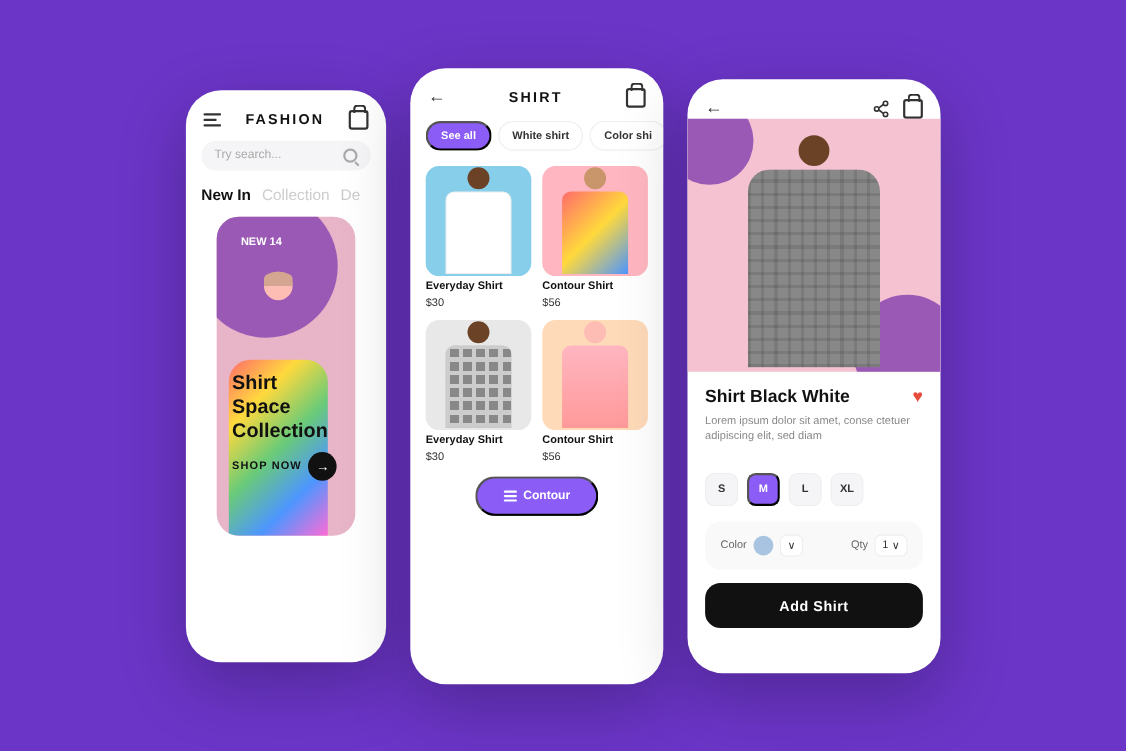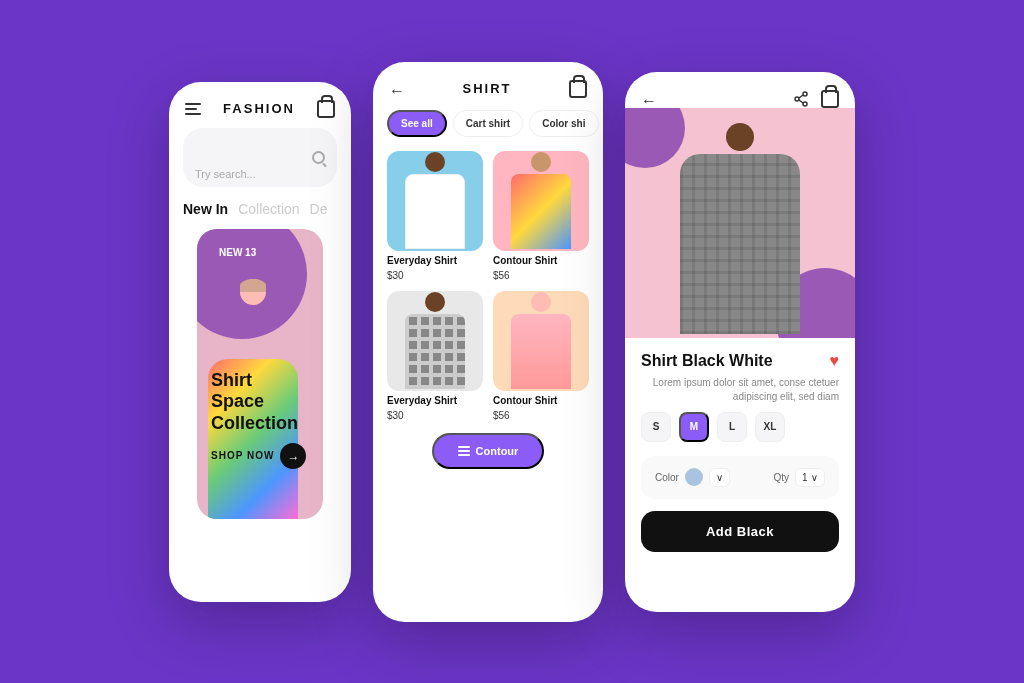--- a/index.html
+++ b/index.html
@@ -57,21 +57,20 @@
       border-radius: 20px;
       display: flex;
       align-items: center;
       padding: 7px 12px;
       gap: 6px;
     }
     .p1-search-input {
       font-size: 11px;
       color: #aaa;
       flex: 1;
-      margin-top: 33px;
     }
     .p1-nav {
       display: flex;
       gap: 10px;
       padding: 0 14px 12px;
     }
     .p1-nav-item {
       font-size: 14px;
       font-weight: 700;
       color: #111;
@@ -285,22 +284,21 @@
       color: #111;
     }
     .p3-heart {
       color: #e74c3c;
       font-size: 16px;
     }
     .p3-desc {
       font-size: 10px;
       color: #888;
       line-height: 1.4;
-      margin-bottom: 8px;
-      text-align: right;
+      margin-bottom: 26px;
     }
     .p3-sizes {
       display: flex;
       gap: 8px;
       margin-bottom: 14px;
     }
     .p3-size-btn {
       width: 30px;
       height: 30px;
       border-radius: 8px;
@@ -483,21 +481,21 @@
 
     <div class="p1-nav">
       <span class="p1-nav-item">New In</span>
       <span class="p1-nav-item muted">Collection</span>
       <span class="p1-nav-item muted">De</span>
     </div>
 
     <div style="position:relative; margin: 0 14px; height: 310px;">
       <div class="p1-card">
         <div class="p1-card-blob"></div>
-        <div class="p1-card-badge">NEW 13</div>
+        <div class="p1-card-badge">NEW 14</div>
 
         <div style="position:absolute; bottom:0; right:0; width:140px; height:260px; display:flex; align-items:flex-end; justify-content:center;">
           <div style="position:relative; width:100px; height:240px; display:flex; flex-direction:column; align-items:center;">
             <div style="width:26px; height:26px; background:#FDBCB4; border-radius:50%; margin-bottom:2px; position:relative; z-index:2;">
               <div style="position:absolute; width:100%; height:50%; background:#D4A590; border-radius:50% 50% 0 0; top:0; overflow:hidden;"></div>
             </div>
             <div class="shirt-colorful"></div>
           </div>
         </div>
         <div class="p1-card-text">
@@ -514,21 +512,21 @@
 
   <div class="phone phone-2">
     <div class="p2-header">
       <span class="icon-back">←</span>
       <span class="p2-title">SHIRT</span>
       <div class="icon-bag"></div>
     </div>
 
     <div class="p2-filters">
       <button class="p2-filter-btn active">See all</button>
-      <button class="p2-filter-btn inactive">Cart shirt</button>
+      <button class="p2-filter-btn inactive">White shirt</button>
       <button class="p2-filter-btn inactive">Color shi</button>
     </div>
 
     <div class="p2-grid">
 
       <div class="p2-item">
         <div class="p2-item-img blue-bg">
           <div style="display:flex; flex-direction:column; align-items:center;">
             <div style="width:20px;height:20px;background:#6B4226;border-radius:50%;margin-bottom:2px;"></div>
             <div class="shirt-white" style="width:60px;height:75px;border-radius:8px 8px 0 0;"></div>
@@ -637,17 +635,17 @@
           <div class="p3-option-group">
             <span class="p3-option-label">Qty</span>
             <div class="p3-dropdown">
               <span>1</span>
               <span>∨</span>
             </div>
           </div>
         </div>
       </div>
 
-      <div class="p3-add-cart">Add Black</div>
+      <div class="p3-add-cart">Add Shirt</div>
     </div>
   </div>
 
 </div>
 
 </body></html>

